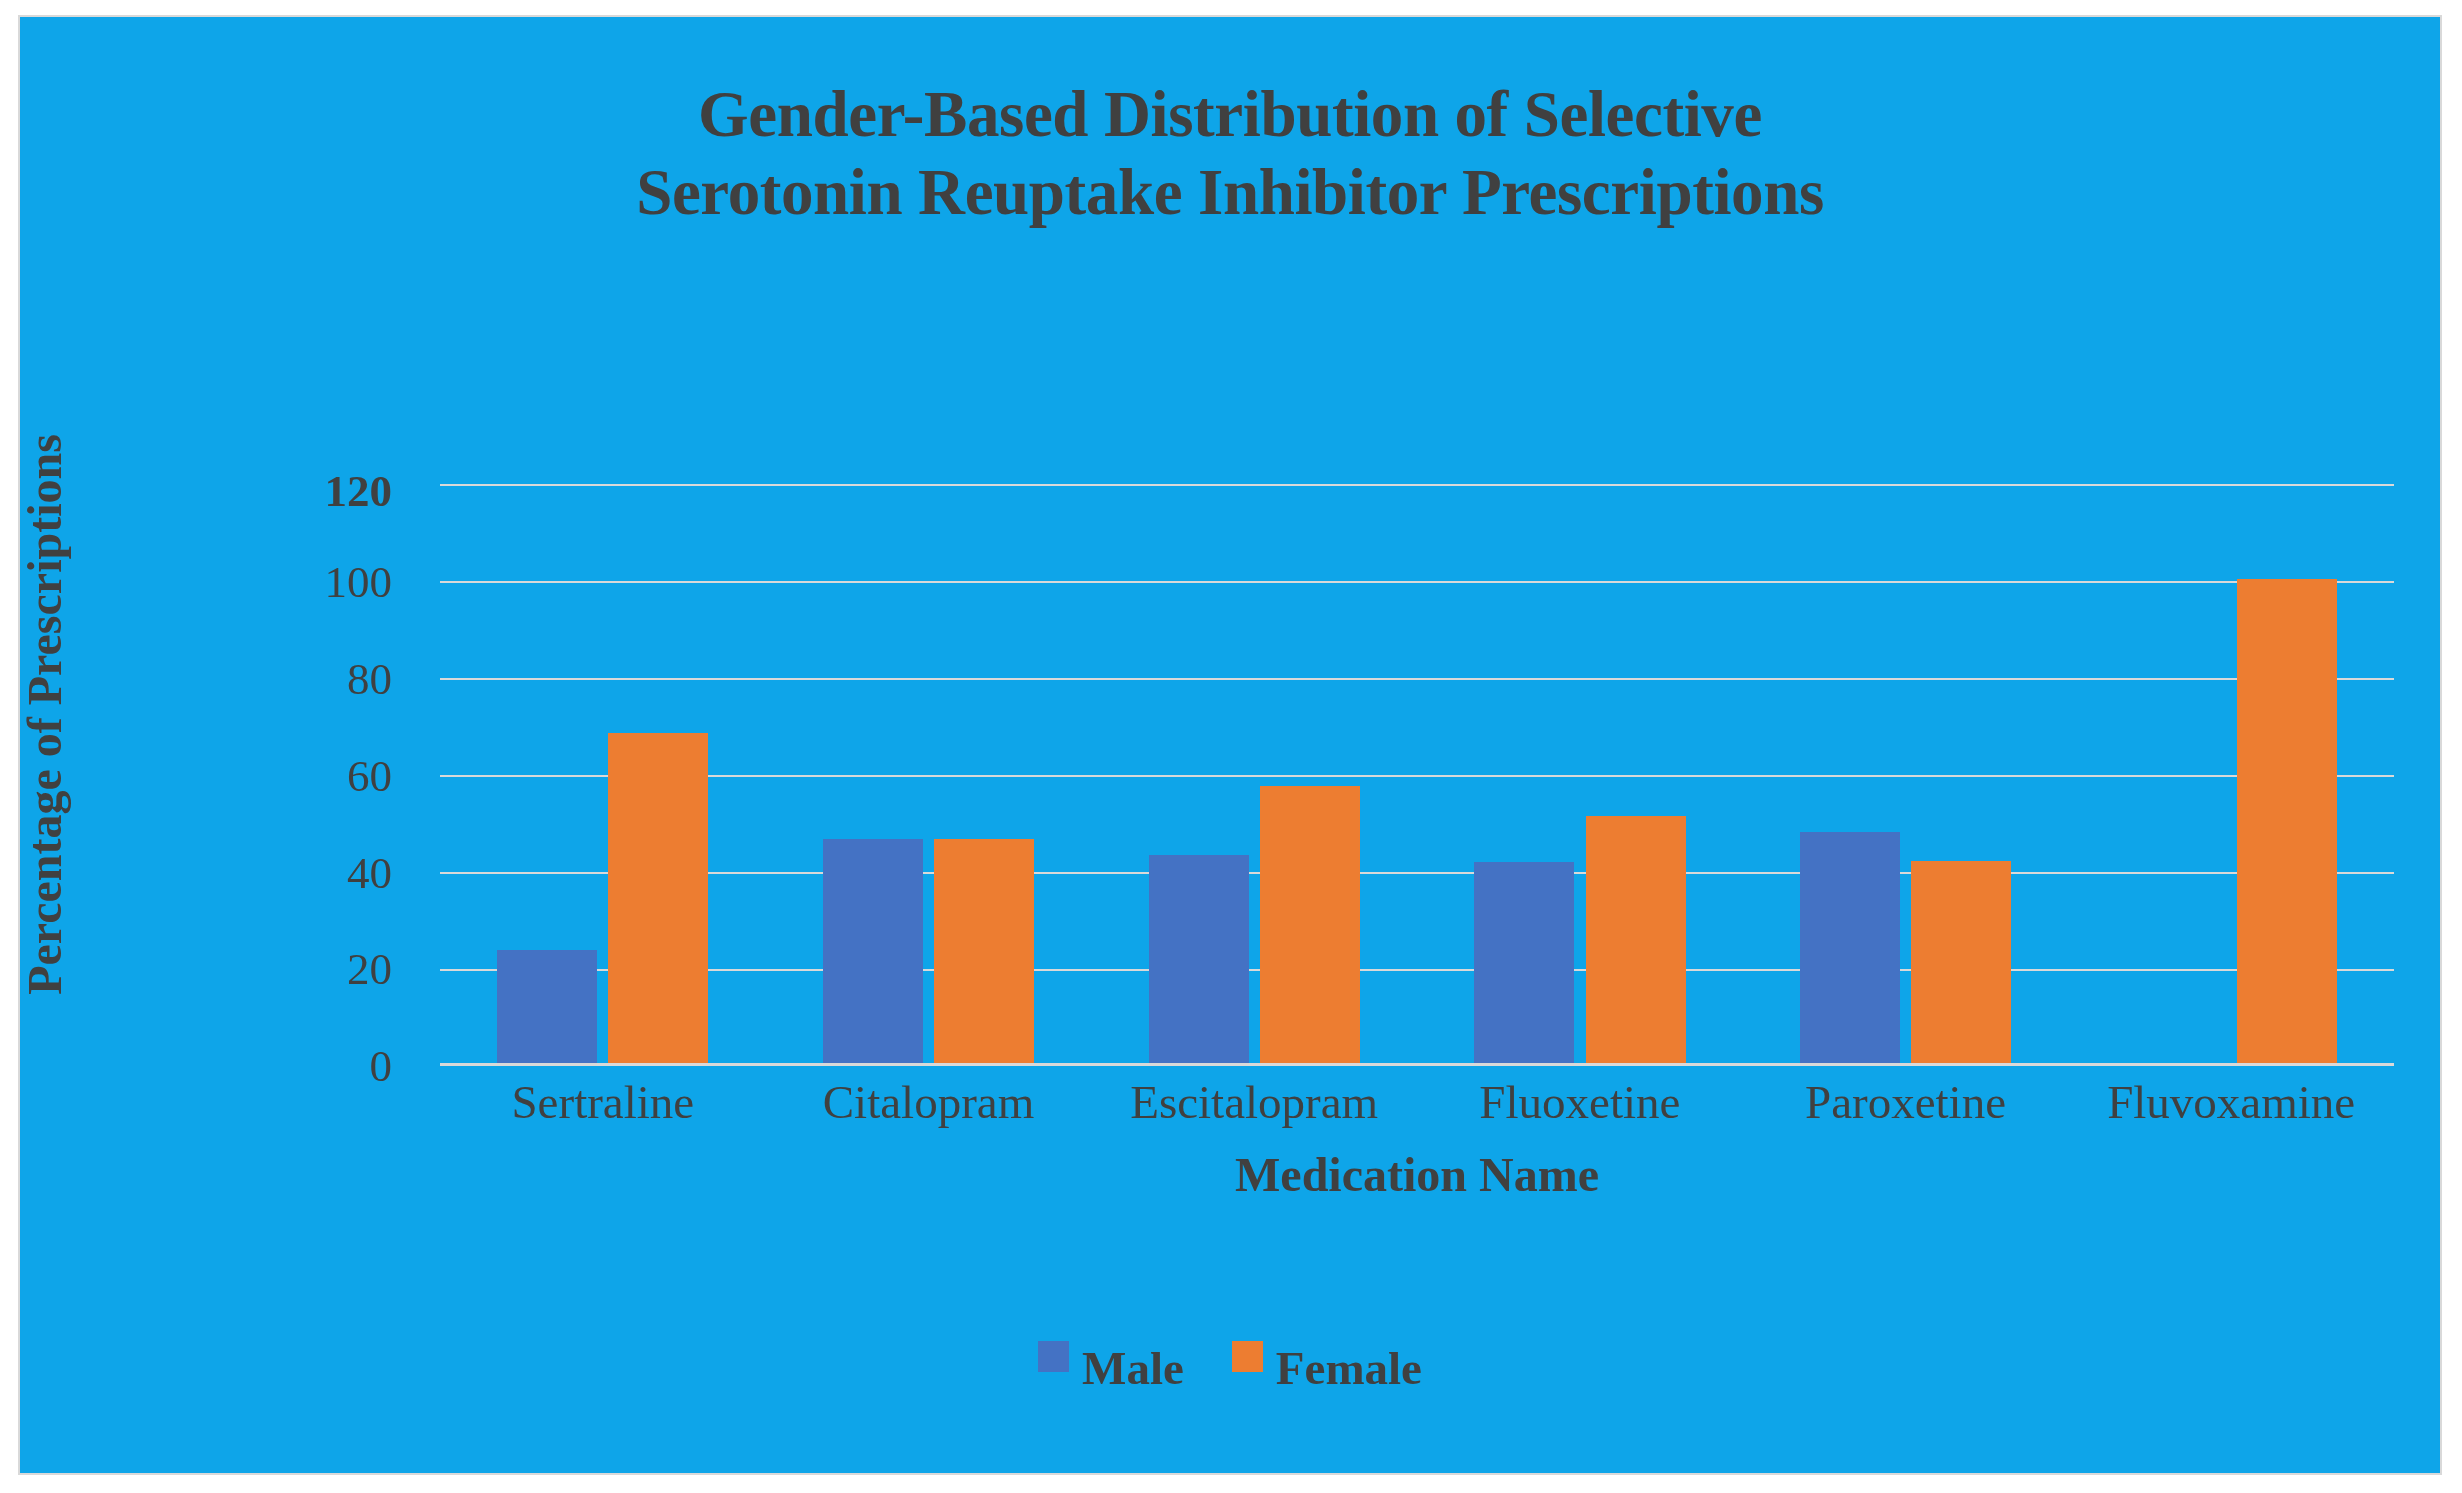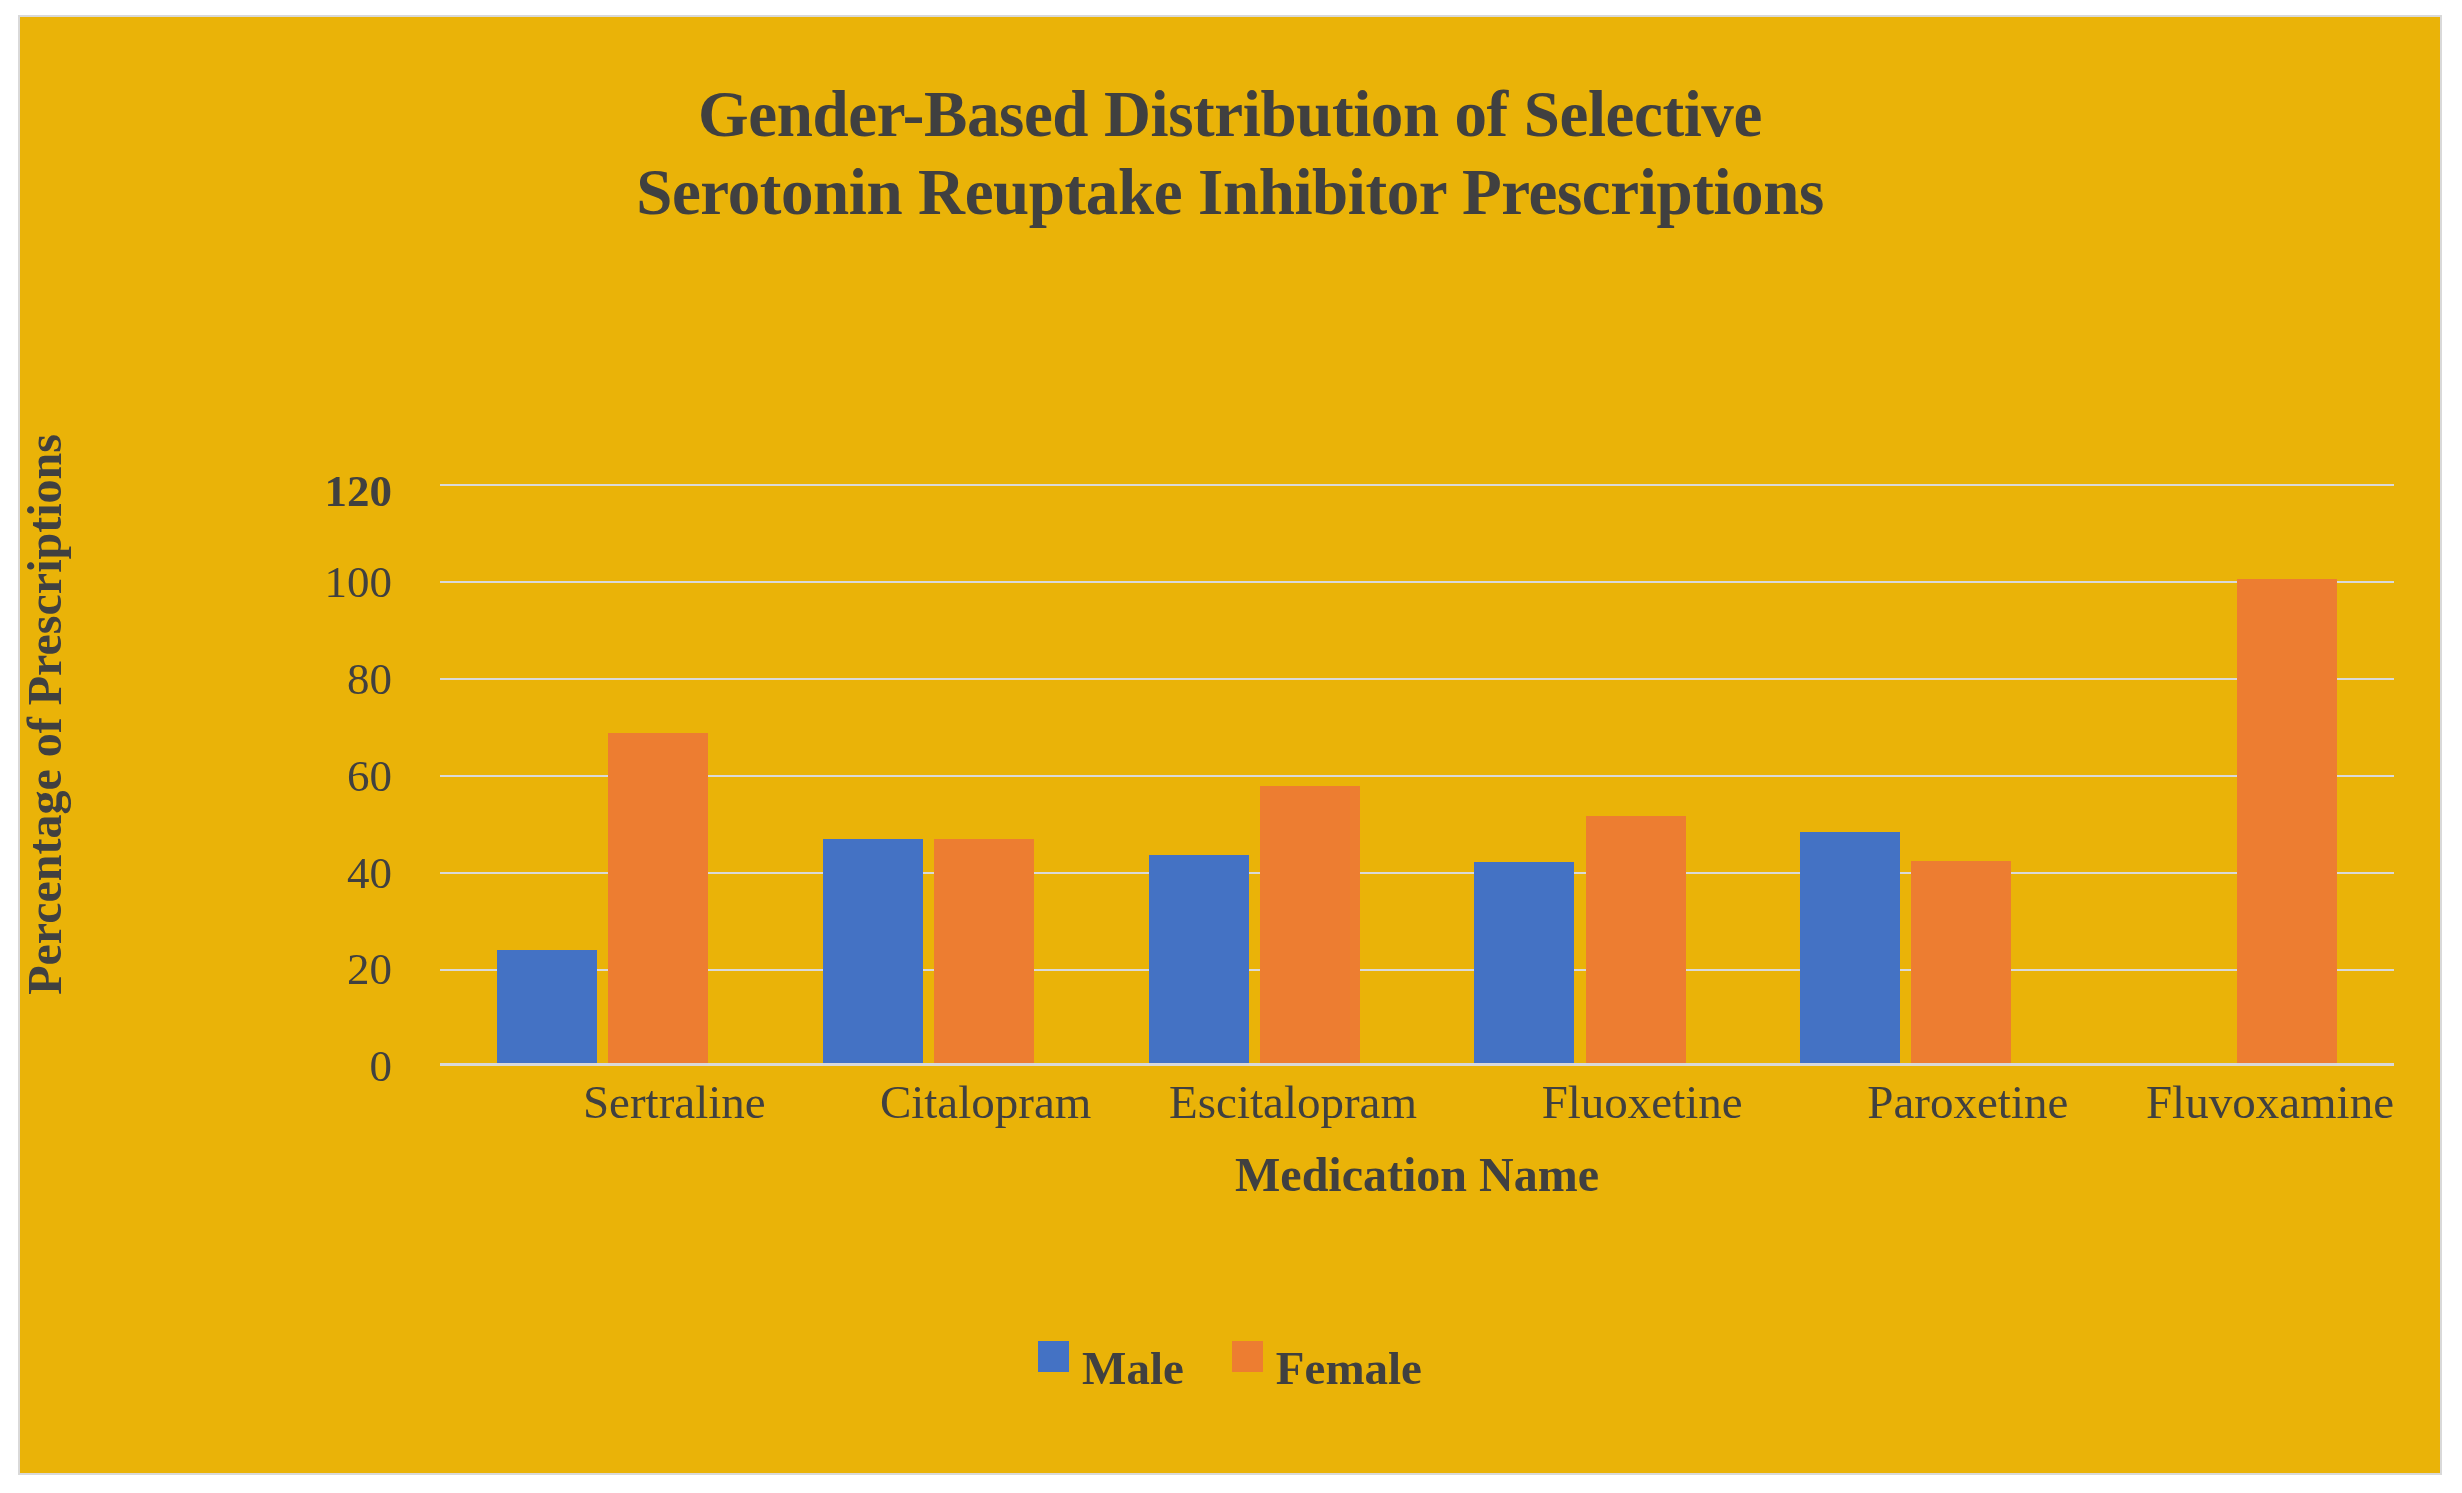--- a/index.html
+++ b/index.html
@@ -14,21 +14,21 @@
     color: #404040;
   }
   .chart-frame {
     position: absolute;
     left: 18px;
     top: 14.5px;
     width: 2424px;
     height: 1460px;
     border: 2.4px solid #d9d9d9;
     box-sizing: border-box;
-    background: #eab308;
+    background: #0ea5e9;
   }
   .chart-title {
     position: absolute;
     left: 0;
     top: 58px;
     width: 100%;
     text-align: center;
     font-size: 65px;
     font-weight: bold;
     line-height: 1.2;
@@ -108,21 +108,21 @@
   .bar.female { background: #ed7d31; }
   .xlabels {
     position: absolute;
     left: 420px;
     top: 1058px;
     width: 1954px;
     display: flex;
   }
   .xlabel {
     flex: 1 1 0;
-    text-align: right;
+    text-align: center;
     font-size: 47px;
     color: #404040;
     white-space: nowrap;
   }
   .x-axis-title {
     position: absolute;
     left: 420px;
     top: 1130px;
     width: 1954px;
     text-align: center;

